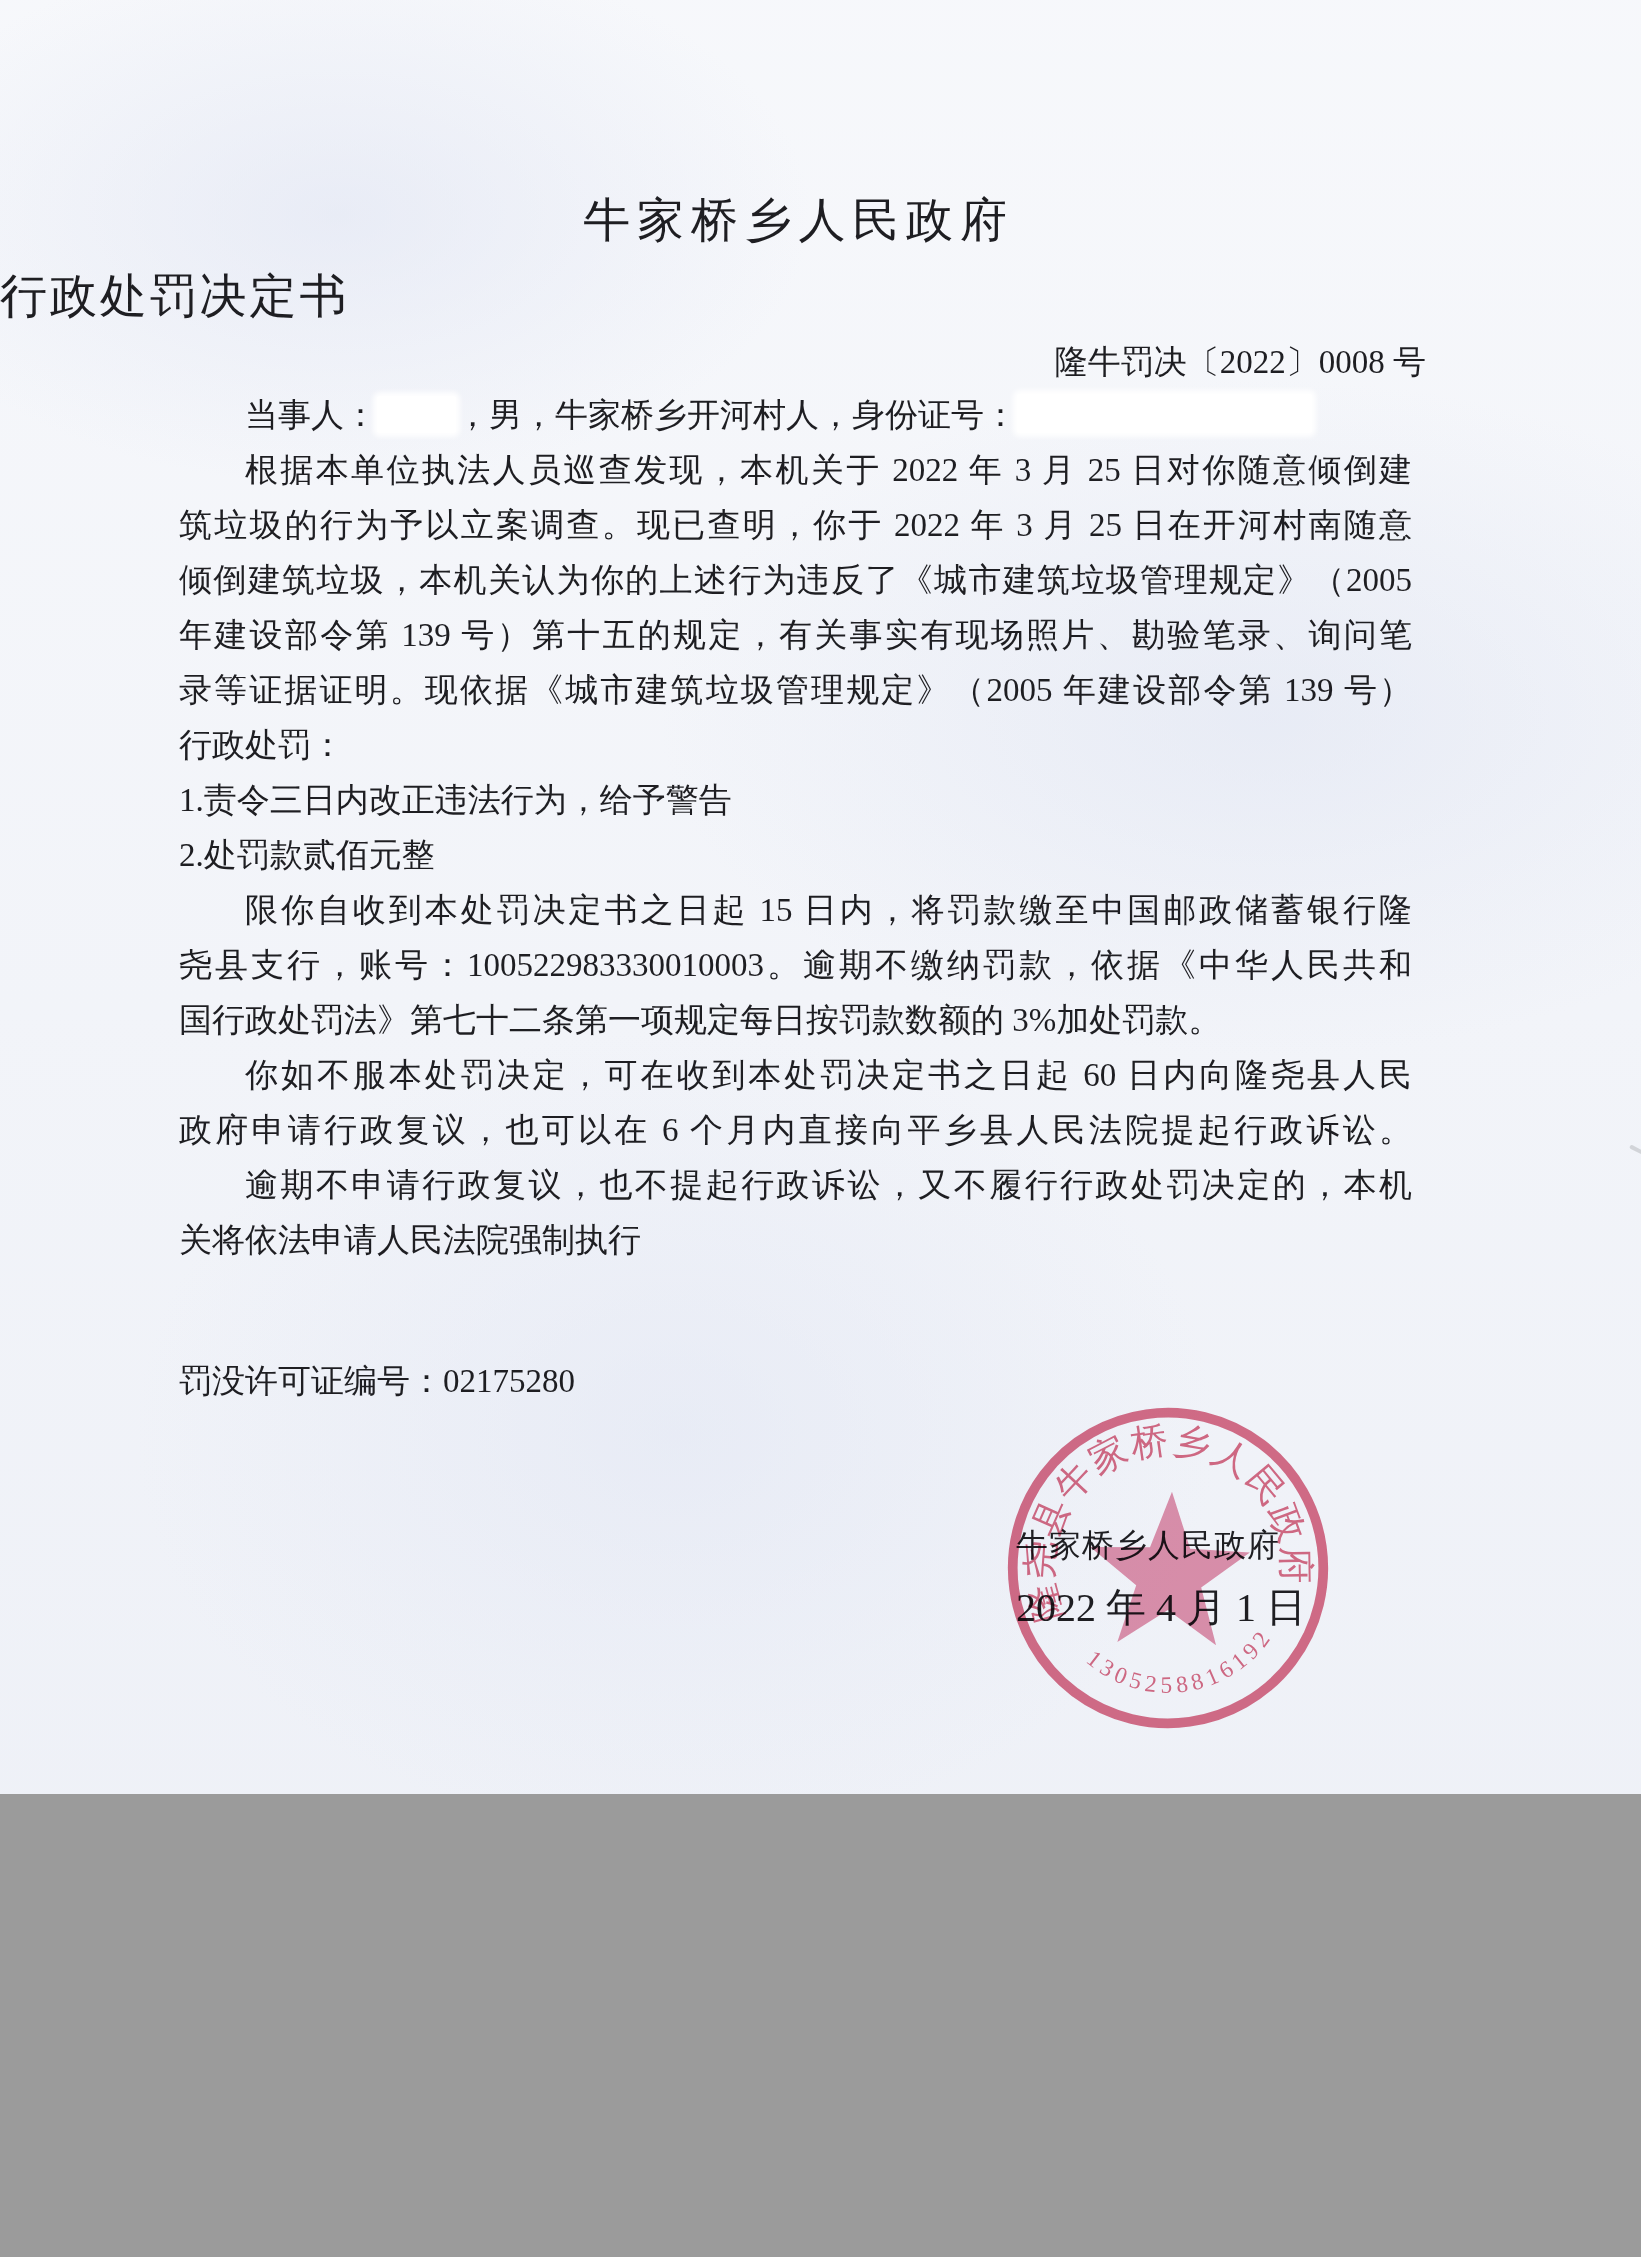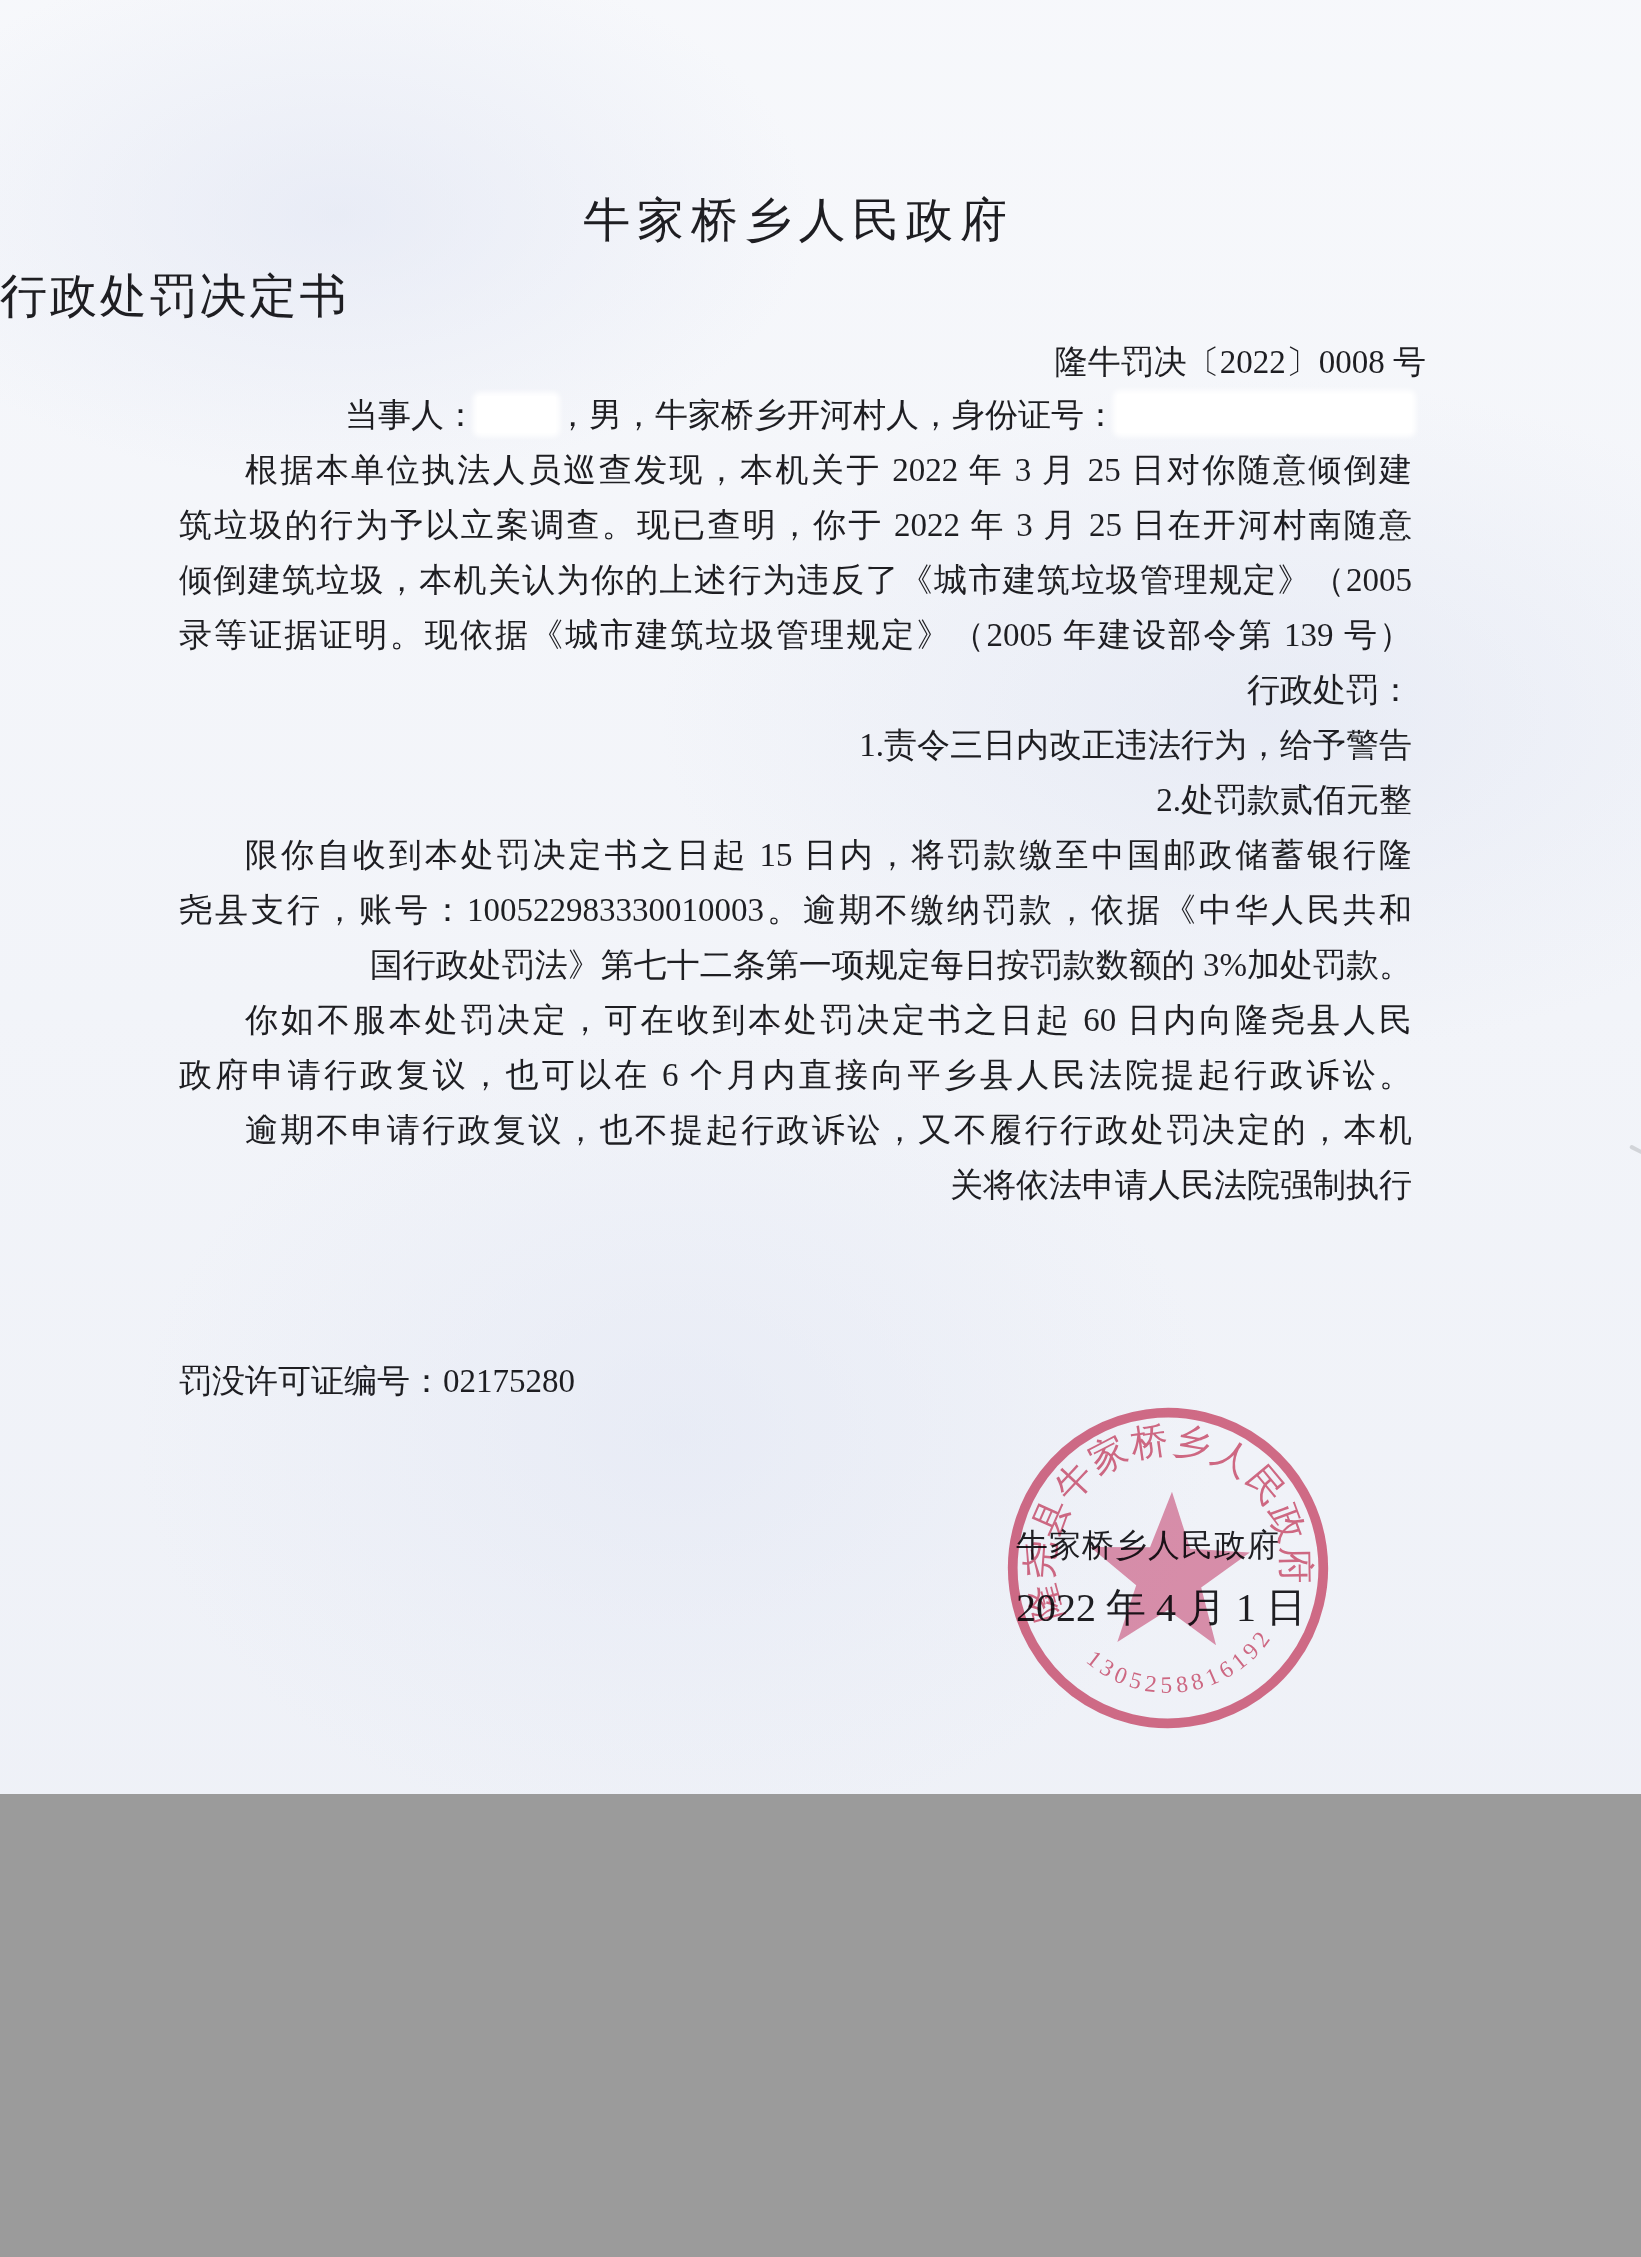--- a/index.html
+++ b/index.html
@@ -24,21 +24,21 @@
     background:radial-gradient(ellipse at center, rgba(224,128,158,.3), transparent 70%);
     transform:rotate(-18deg);}
 
   .title1{position:absolute;top:189px;left:0;width:1597px;text-align:center;
     font-size:47px;letter-spacing:6.8px;font-weight:500;}
   .title2{position:absolute;top:265px;left:0;width:1597px;text-align:left;
     font-size:47px;letter-spacing:2.9px;font-weight:500;}
   .docnum{position:absolute;top:340px;right:263px;font-size:33px;font-family:Liberation Serif, serif;}
 
   .body-block{position:absolute;left:179px;top:388px;width:1233px;}
-  .body-line{font-size:33px;line-height:55px;min-height:55px;text-align:right;}
+  .body-line{font-size:33px;line-height:55px;min-height:55px;}
   .body-line.indent{padding-left:66px;}
   .body-line.justify{text-align:justify;text-align-last:justify;}
   .redaction{display:inline-block;background:#ffffff;border-radius:2.9px;vertical-align:-6.8px;
     box-shadow:0 0 5.8px 3.9px rgba(255,255,255,.9);}
   .redaction.name{width:79px;height:37px;}
   .redaction.id{width:295px;height:39px;}
 
   .license{position:absolute;left:179px;top:1354px;font-size:33px;line-height:55px;}
 
   .sign-org{position:absolute;left:1016px;top:1524px;font-size:32px;letter-spacing:1px;}
@@ -58,20 +58,21 @@
   <div class="title2">行政处罚决定书</div>
   <div class="docnum">隆牛罚决〔2022〕0008 号</div>
 
   <div class="body-block" id="body-block">
     <div class="body-line indent">
       <span>当事人：</span><span class="redaction name"></span><span>，男，牛家桥乡开河村人，身份证号：</span><span class="redaction id"></span>
     </div>
   <div class="body-line indent justify">根据本单位执法人员巡查发现，本机关于 2022 年 3 月 25 日对你随意倾倒建</div>
       <div class="body-line justify">筑垃圾的行为予以立案调查。现已查明，你于 2022 年 3 月 25 日在开河村南随意</div>
       <div class="body-line justify">倾倒建筑垃圾，本机关认为你的上述行为违反了《城市建筑垃圾管理规定》（2005</div>
+      <div class="body-line justify">年建设部令第 139 号）第十五的规定，有关事实有现场照片、勘验笔录、询问笔</div>
       <div class="body-line justify">录等证据证明。现依据《城市建筑垃圾管理规定》（2005 年建设部令第 139 号）</div>
       <div class="body-line">行政处罚：</div>
       <div class="body-line">1.责令三日内改正违法行为，给予警告</div>
       <div class="body-line">2.处罚款贰佰元整</div>
       <div class="body-line indent justify">限你自收到本处罚决定书之日起 15 日内，将罚款缴至中国邮政储蓄银行隆</div>
       <div class="body-line justify">尧县支行，账号：100522983330010003。逾期不缴纳罚款，依据《中华人民共和</div>
       <div class="body-line">国行政处罚法》第七十二条第一项规定每日按罚款数额的 3%加处罚款。</div>
       <div class="body-line indent justify">你如不服本处罚决定，可在收到本处罚决定书之日起 60 日内向隆尧县人民</div>
       <div class="body-line justify">政府申请行政复议，也可以在 6 个月内直接向平乡县人民法院提起行政诉讼。</div>
       <div class="body-line indent justify">逾期不申请行政复议，也不提起行政诉讼，又不履行行政处罚决定的，本机</div>

